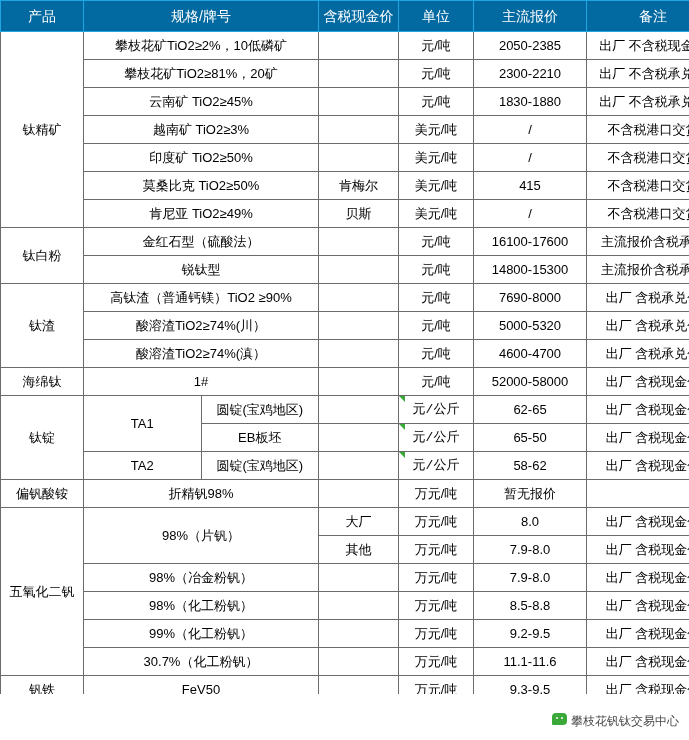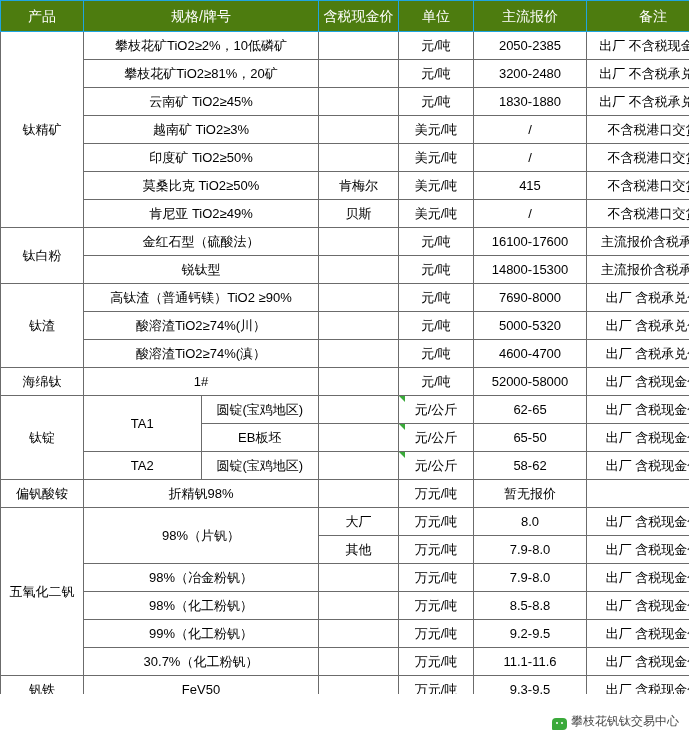--- a/index.html
+++ b/index.html
@@ -25,21 +25,21 @@
     font-size: 13px;
     color: #000000;
     text-align: center;
     vertical-align: middle;
     padding: 0 2px;
     height: 27px;
     line-height: 15px;
     word-break: break-all;
   }
   table.price-table thead th {
-    background: #4d7c0f;
+    background: #0369a1;
     color: #ffffff;
     font-weight: normal;
     height: 30px;
     font-size: 14px;
     border: 1px solid #1fa5e0;
   }
   td.left {
     text-align: left;
     padding-left: 6px;
   }
@@ -52,21 +52,21 @@
     bottom: 0;
     width: 689px;
     height: 46px;
     background: #ffffff;
   }
   .wechat-tag {
     position: absolute;
     right: 10px;
     bottom: 10px;
     display: flex;
-    align-items: flex-end;
+    align-items: flex-start;
     font-size: 12px;
     color: #4a4a4a;
   }
   .wechat-icon {
     width: 15px;
     height: 12px;
     background: #3aa93a;
     border-radius: 4px 4px 4px 1px;
     position: relative;
     margin-right: 4px;
@@ -83,21 +83,21 @@
   }
   .wechat-icon::before { left: 4px; }
   .wechat-icon::after { left: 9px; }
   .green-mark {
     position: absolute;
     width: 0;
     height: 0;
     border-left: 6px solid transparent;
     border-top: 6px solid #3aa93a;
   }
-  .cell-wrap { position: relative; }
+  .cell-wrap { position: relative; font-family: Liberation Mono, monospace; }
 </style>
 </head>
 <body>
 
 <table class="price-table">
   <thead>
     <tr>
       <th style="width:78px">产品</th>
       <th colspan="2" style="width:230px">规格/牌号</th>
       <th style="width:75px">含税现金价</th>
@@ -112,21 +112,21 @@
         <td colspan="2" class="left">攀枝花矿TiO2≥2%，10低磷矿</td>
         <td></td>
         <td>元/吨</td>
         <td>2050-2385</td>
         <td>出厂 不含税现金价</td>
       </tr>
       <tr>
         <td colspan="2" class="left">攀枝花矿TiO2≥81%，20矿</td>
         <td></td>
         <td>元/吨</td>
-        <td>3200-2480</td>
+        <td>2300-2210</td>
         <td>出厂 不含税承兑价</td>
       </tr>
       <tr>
         <td colspan="2" class="left">云南矿 TiO2≥45%</td>
         <td></td>
         <td>元/吨</td>
         <td>1830-1880</td>
         <td>出厂 不含税承兑价</td>
       </tr>
       <tr>

